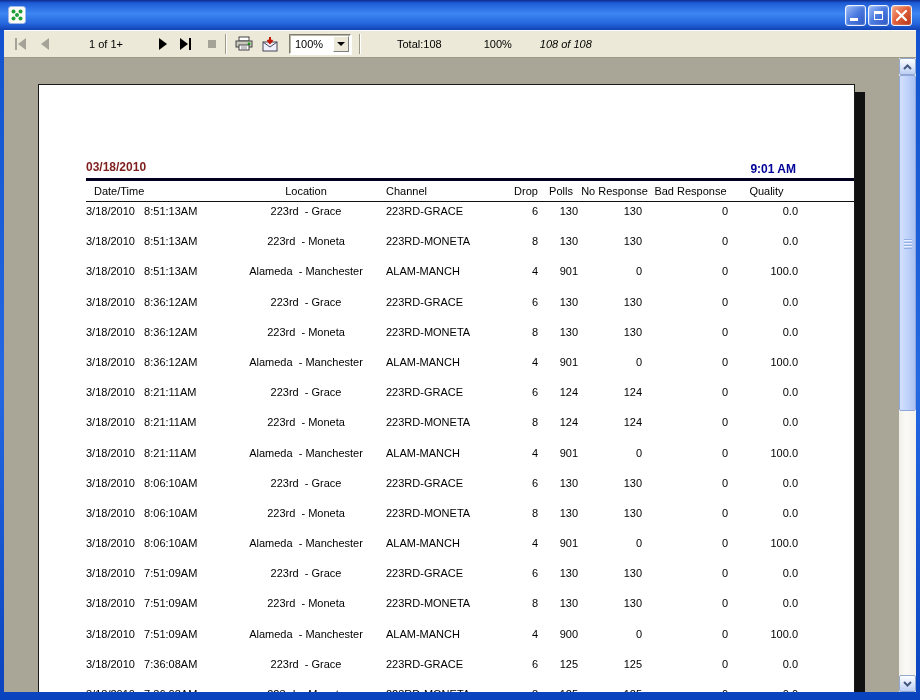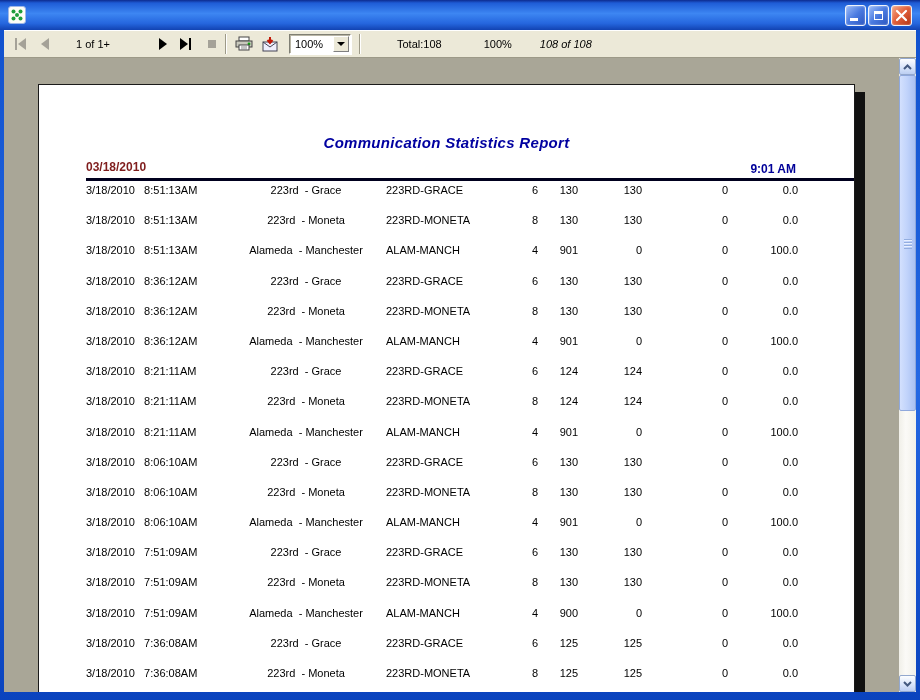--- a/index.html
+++ b/index.html
@@ -37,21 +37,21 @@
   
   .toolbar {
     position:absolute; left:4px; top:30px; width:912px; height:28px;
     background:#ECE9D8; border-bottom:1px solid #9D9A88;
     box-shadow:inset 0 1px 0 #FFFFFF;
     display:flex; align-items:center;
     font-size:11px; color:#000;
   }
   .tb-btn { display:flex; align-items:center; justify-content:center; cursor:default; }
   .tb-sep { width:2px; height:20px; border-left:1px solid #9D9A88; border-right:1px solid #fff; }
-  .pg-text { display:inline-block; width:60px; }
+  .pg-text { display:inline-block; width:60px; text-align:center; }
   .combo {
     width:62px; height:20px; background:#fff;
     border-top:1px solid #7F7F74; border-left:1px solid #7F7F74;
     border-bottom:1px solid #fff; border-right:1px solid #fff;
     box-shadow:1px 1px 0 #FFFFFF, inset 1px 1px 0 #B9B6A6;
     position:relative; display:flex; align-items:center;
   }
   .combo-val { padding-left:5px; font-size:11px; }
   .combo-btn {
     position:absolute; right:1px; top:1px; width:16px; height:16px;
@@ -197,25 +197,34 @@
     </div>
     <div class="tb-sep" style="margin-left:8px;"></div>
     <span style="margin-left:36px;">Total:108</span>
     <span style="margin-left:42px;">100%</span>
     <span style="margin-left:28px;font-style:italic;">108 of 108</span>
   </div>
 
   <div class="workspace">
     <div class="page-shadow"></div>
     <div class="page">
-      <div class="rpt-title">Communication Statistics Report</div>
       <div class="rpt-date">03/18/2010</div>
       <div class="rpt-time">9:01 AM</div>
       <div class="rule-thick"></div>
       <div class="rpt-table">
+        <div class="t-head" id="t-head">
+            <span class="cell hdr col0">Date/Time</span>
+            <span class="cell hdr col1">Location</span>
+            <span class="cell hdr col2">Channel</span>
+            <span class="cell hdr col3">Drop</span>
+            <span class="cell hdr col4">Polls</span>
+            <span class="cell hdr col5">No Response</span>
+            <span class="cell hdr col6">Bad Response</span>
+            <span class="cell hdr col7">Quality</span>
+          </div>
         <div class="t-rows" id="t-rows">
             <div class="t-row">
               <span class="cell col0">3/18/2010   8:51:13AM</span>
               <span class="cell col1">223rd  - Grace</span>
               <span class="cell col2">223RD-GRACE</span>
               <span class="cell col3">6</span>
               <span class="cell col4">130</span>
               <span class="cell col5">130</span>
               <span class="cell col6">0</span>
               <span class="cell col7">0.0</span>

